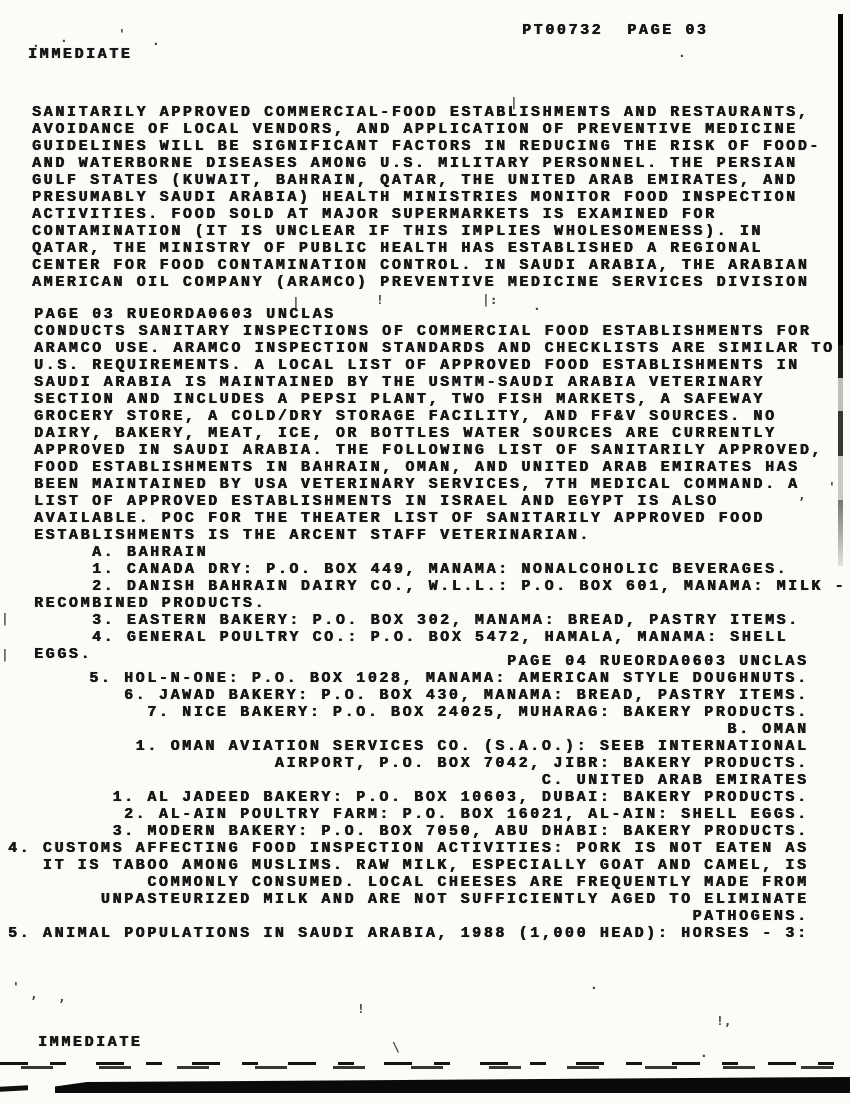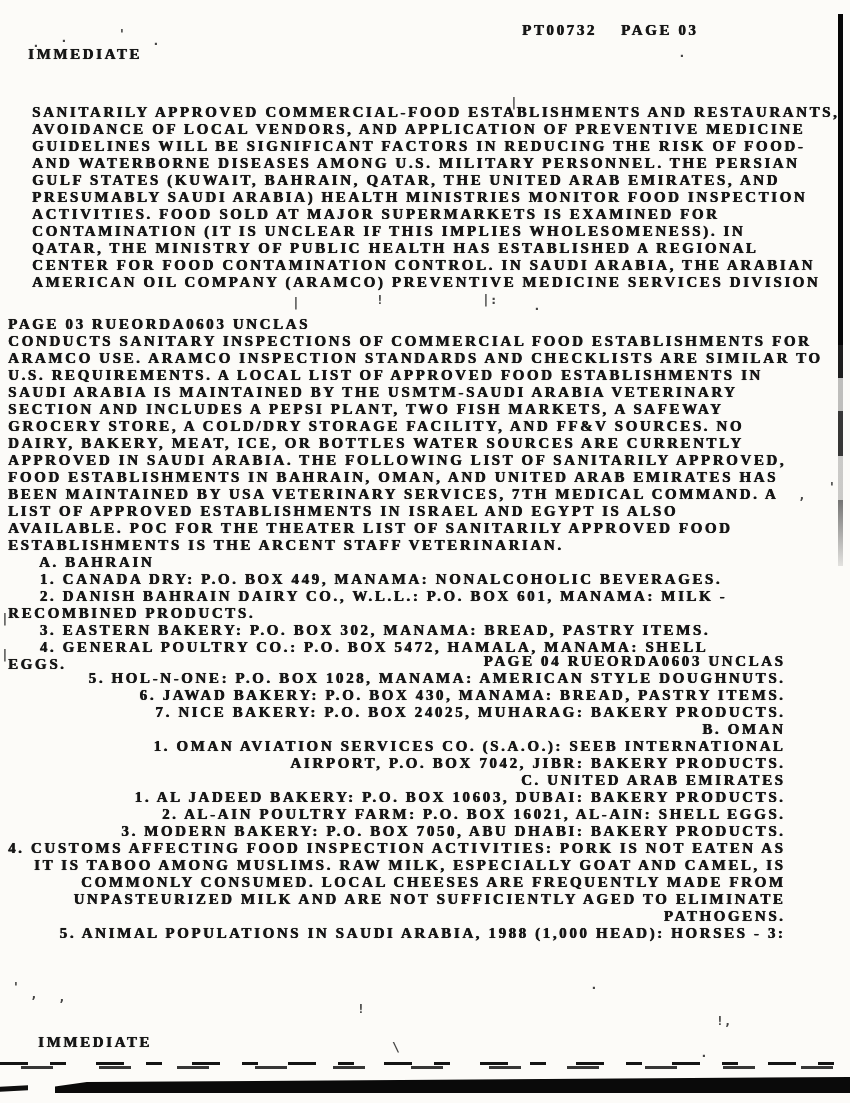--- a/index.html
+++ b/index.html
@@ -7,36 +7,36 @@
     position:relative;
     width:850px;height:1103px;
     margin:0 auto;
     background:#fcfbf8;
     overflow:hidden;
     font-family:"DejaVu Sans Mono","Liberation Mono",monospace;
     color:var(--ink,#171717);
   }
   
   .tw{
-    font-family:Liberation Serif, serif;
+    font-family:Liberation Mono, monospace;
     font-weight:700;
     font-size:15px;
     letter-spacing:2.6px;
     line-height:17px;
     color:var(--ink,#171717);
     text-shadow:0.5px 0 0 currentColor, 0 0 0.7px rgba(10,10,10,.75);
     margin:0;
   }
   pre.block{
     position:absolute;
     left:8px;
     white-space:pre;
   }
   .b1{top:104px;margin-left:24px;}
-  .b2{top:316px;}
+  .b2{top:306px;margin-left:26px;}
   .b3{top:653px;text-align:right;}
   .hdr-right{
     position:absolute;left:522px;top:22px;
     display:flex;gap:24px;
   }
   .immediate-top{position:absolute;left:28px;top:46px;}
   .immediate-bottom{position:absolute;left:38px;top:1034px;}
   
   .edge-line{
     position:absolute;left:838px;top:14px;width:5px;height:552px;

